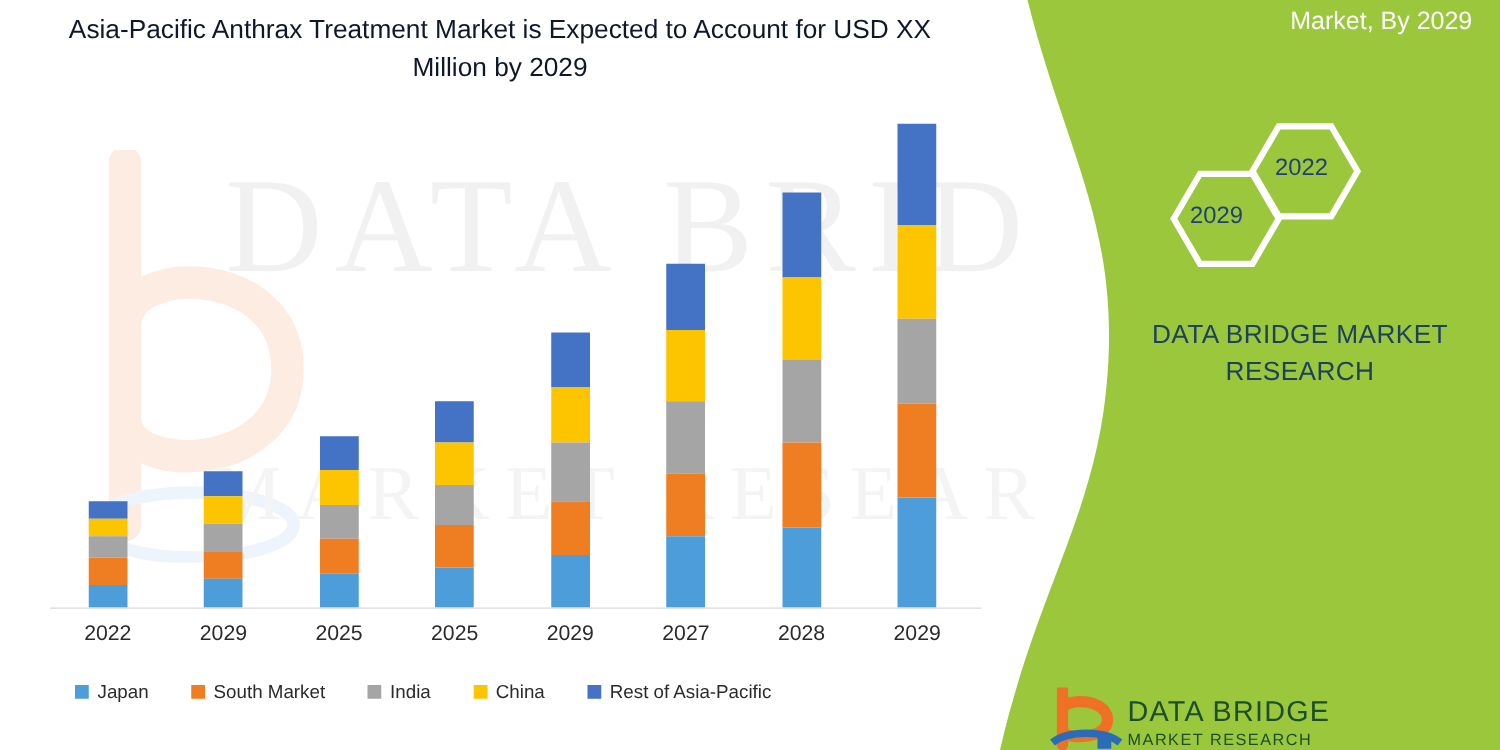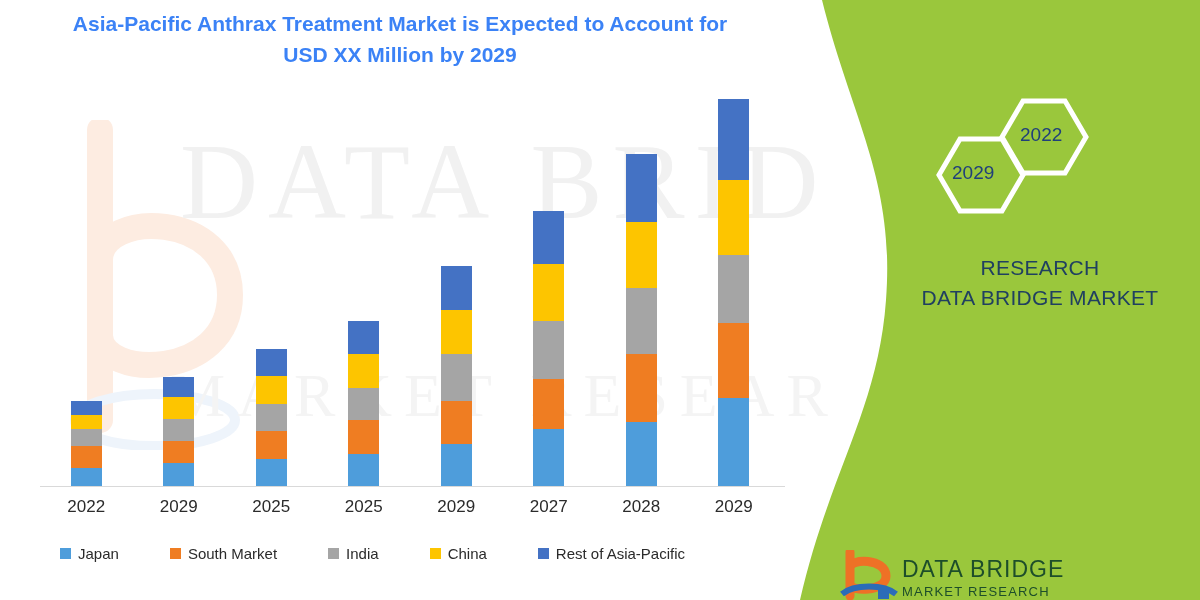--- a/index.html
+++ b/index.html
@@ -36,22 +36,22 @@
     font-family:"Liberation Serif", serif;
   }
   .wm-b{
     position:absolute;left:60px;top:120px;width:220px;height:330px;
   }
 
   
   .title{
     position:absolute;left:50px;top:8px;width:700px;
     text-align:center;
-    color:#3b82f6;
-    font-size:21px;line-height:31px;font-weight:700;
+    color:#0f172a;
+    font-size:21px;line-height:31px;font-weight:400;
     font-family:"Liberation Sans", sans-serif;
   }
 
   
   .panel-heading{
     position:absolute;left:1010px;top:6px;width:190px;
     color:#ffffff;font-size:20px;text-align:center;white-space:nowrap;
   }
 
   
@@ -93,21 +93,21 @@
   .seg{width:100%;display:block;}
   .xlabels{position:absolute;left:40px;top:497px;width:745px;height:26px;}
   .xlabel{
     position:absolute;width:70px;text-align:center;
     color:#2b2b2b;font-size:17px;top:0;
   }
 
   
   .legend{
     position:absolute;left:60px;top:540px;height:26px;
-    display:flex;align-items:center;gap:17px;
+    display:flex;align-items:center;
   }
   .legend-item{display:flex;align-items:center;margin-right:34px;}
   .legend-swatch{width:11px;height:11px;margin-right:7px;display:inline-block;}
   .legend-label{color:#2b2b2b;font-size:15px;white-space:nowrap;}
 </style>
 </head>
 <body>
 
 <div id="canvas">
 
@@ -119,33 +119,34 @@
     <div class="wm-line1">DATA BRIDGE</div>
     <div class="wm-line2">MARKET RESEARCH</div>
   </div>
 
   <div class="green-panel">
     <svg width="400" height="600" viewBox="0 0 400 600">
       <path d="M 22 0 C 52 120, 95 180, 86 300 C 78 410, 30 470, 0 600 L 400 600 L 400 0 Z" fill="#9ac73c"></path>
     </svg>
   </div>
 
+  <div class="panel-heading">Market, By 2029</div>
 
   <div class="hexwrap">
     <svg width="185" height="125" viewBox="0 0 185 125">
       <polygon points="98,6 140,6 161,42 140,78 98,78 77,42" fill="none" stroke="#ffffff" stroke-width="5"></polygon>
       <polygon points="35,44 77,44 98,80 77,116 35,116 14,80" fill="none" stroke="#ffffff" stroke-width="5"></polygon>
     </svg>
     <div class="hexlabel hex-2022-label">2022</div>
     <div class="hexlabel hex-2029-label">2029</div>
   </div>
 
   <div class="brandtext">
+    <div>DATA BRIDGE MARKET</div>
     <div>RESEARCH</div>
-    <div>DATA BRIDGE MARKET</div>
   </div>
 
   <div class="logo">
     <svg width="58" height="50" viewBox="0 0 58 50">
       <path d="M10 2 L10 46 M10 18 C10 8 46 8 46 26 C46 42 10 42 10 34" fill="none" stroke="#ee7126" stroke-width="9" stroke-linecap="round"></path>
       <path d="M2 44 C14 34, 44 34, 56 44" fill="none" stroke="#2b6cb8" stroke-width="6"></path>
       <rect x="38" y="38" width="11" height="11" fill="#2b6cb8"></rect>
     </svg>
     <div class="logo-text">DATA BRIDGE</div>
     <div class="logo-sub">MARKET RESEARCH</div>

